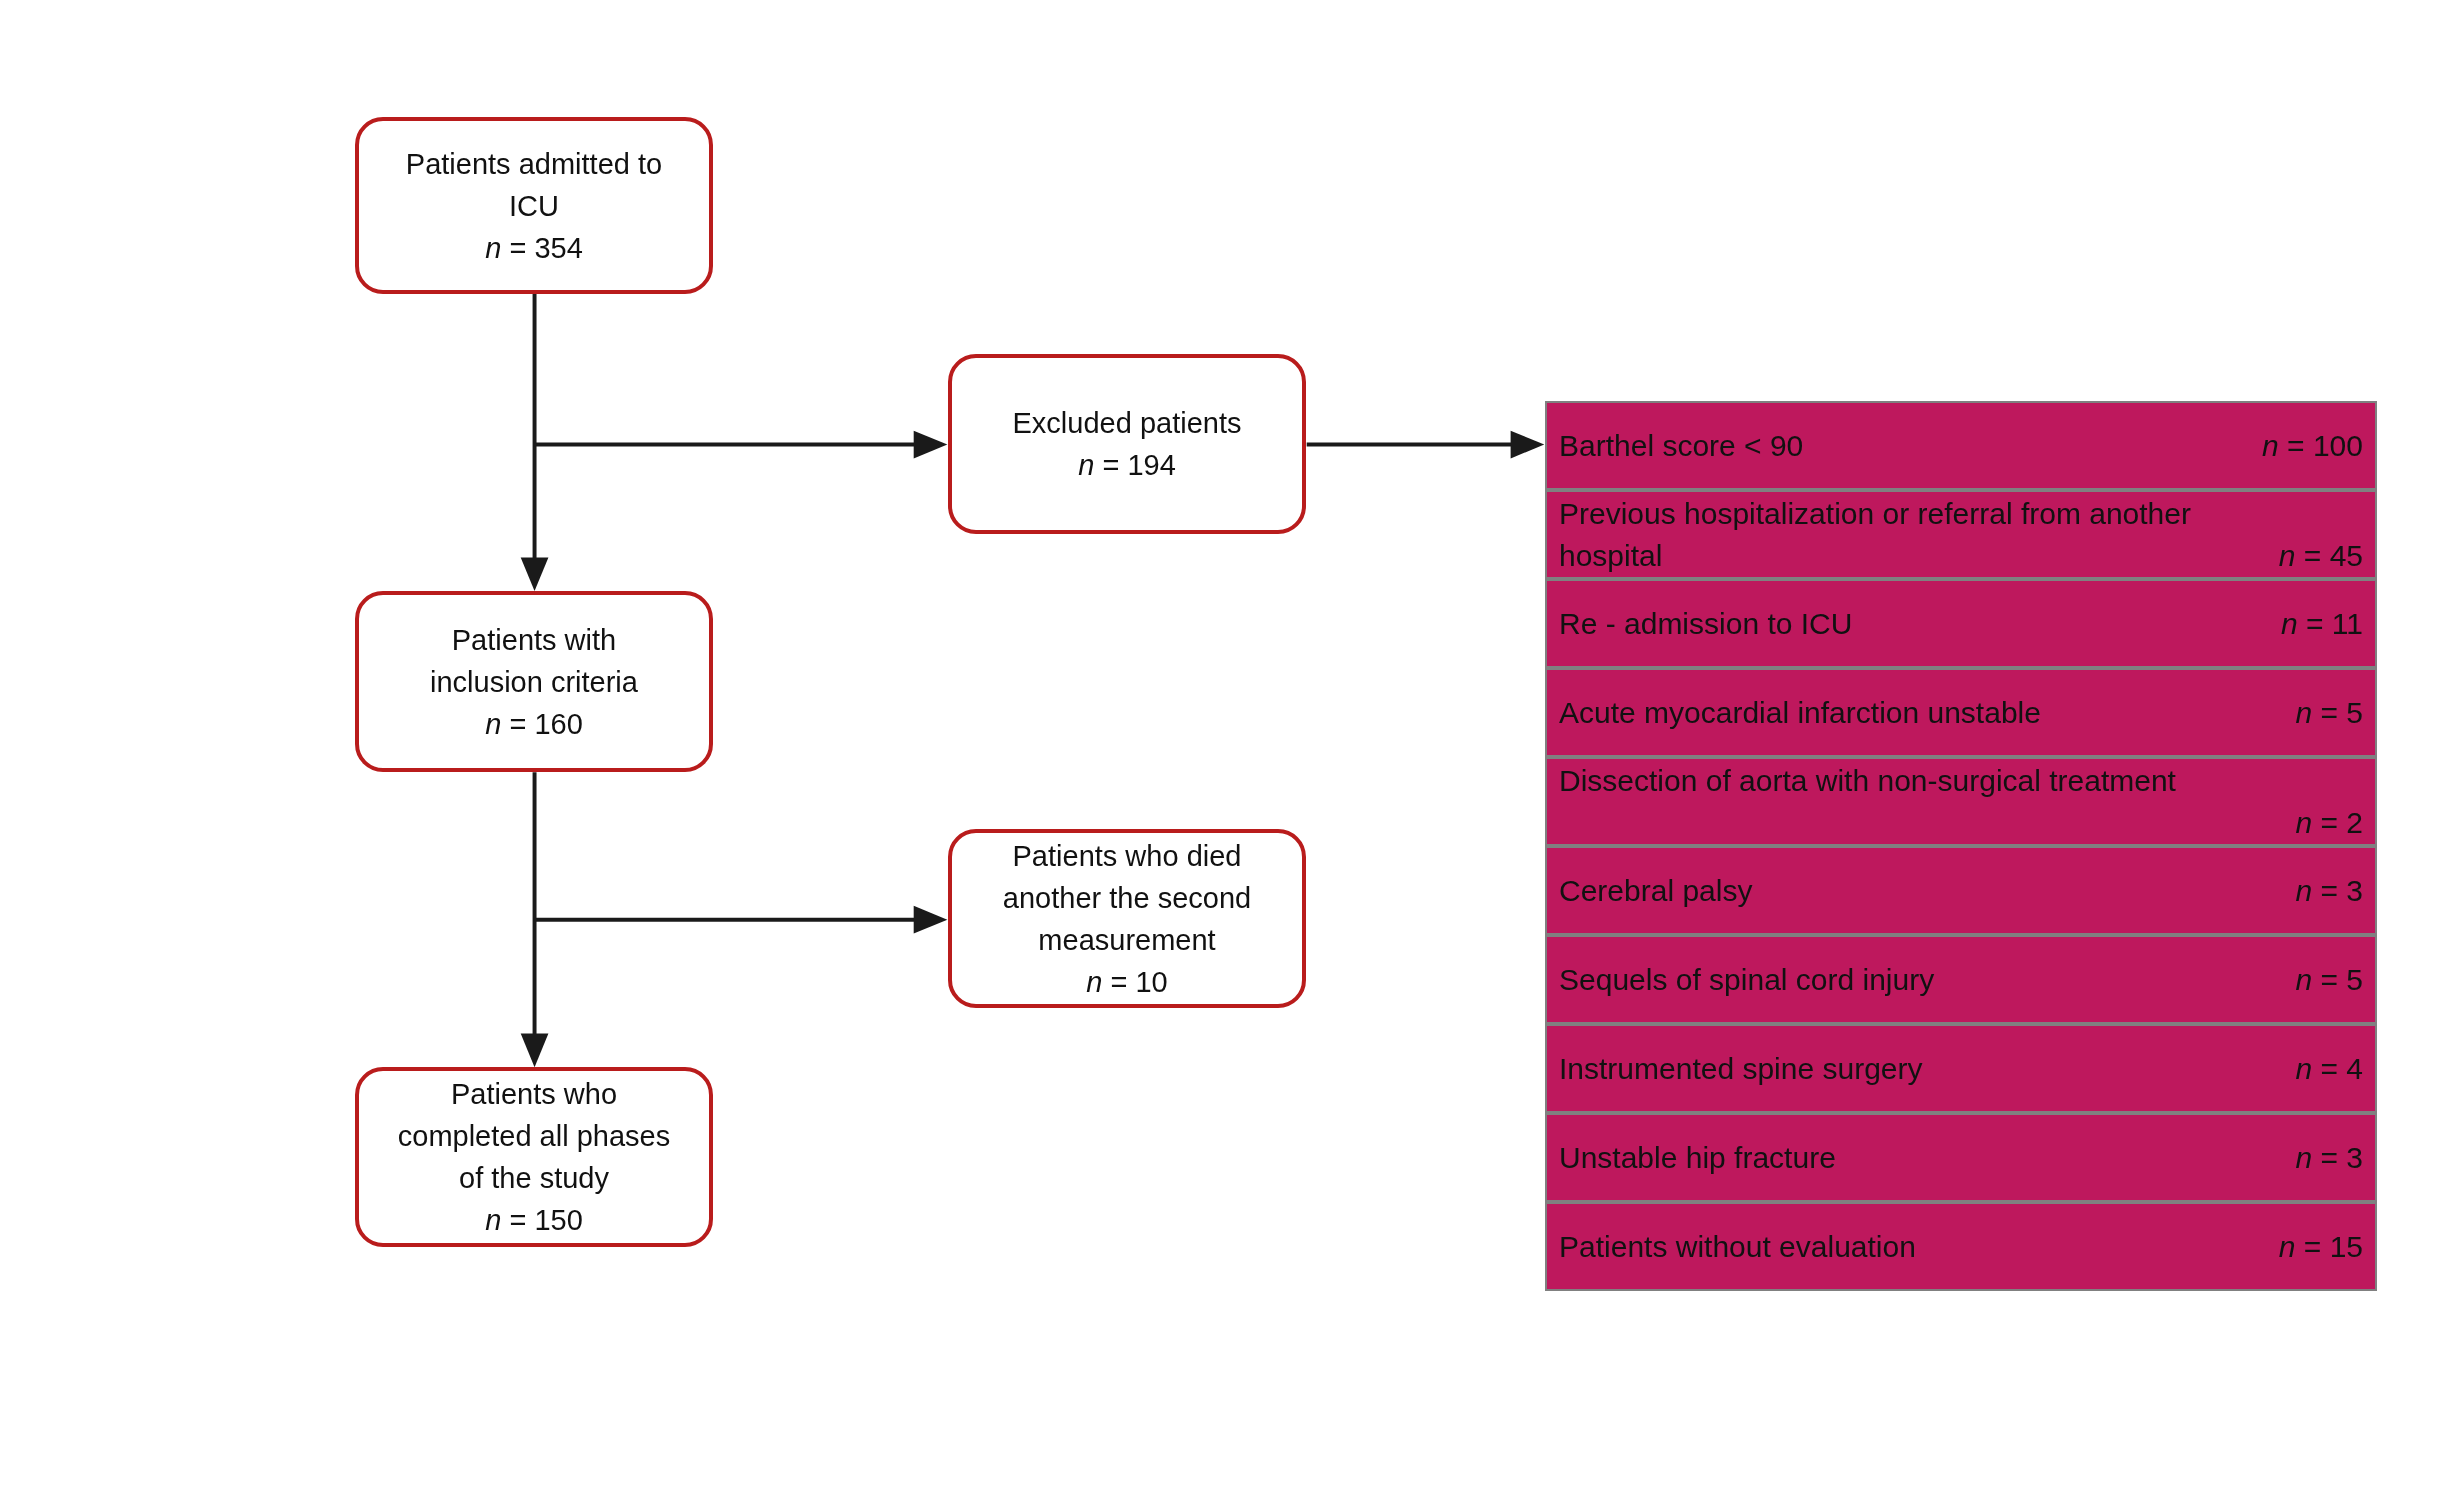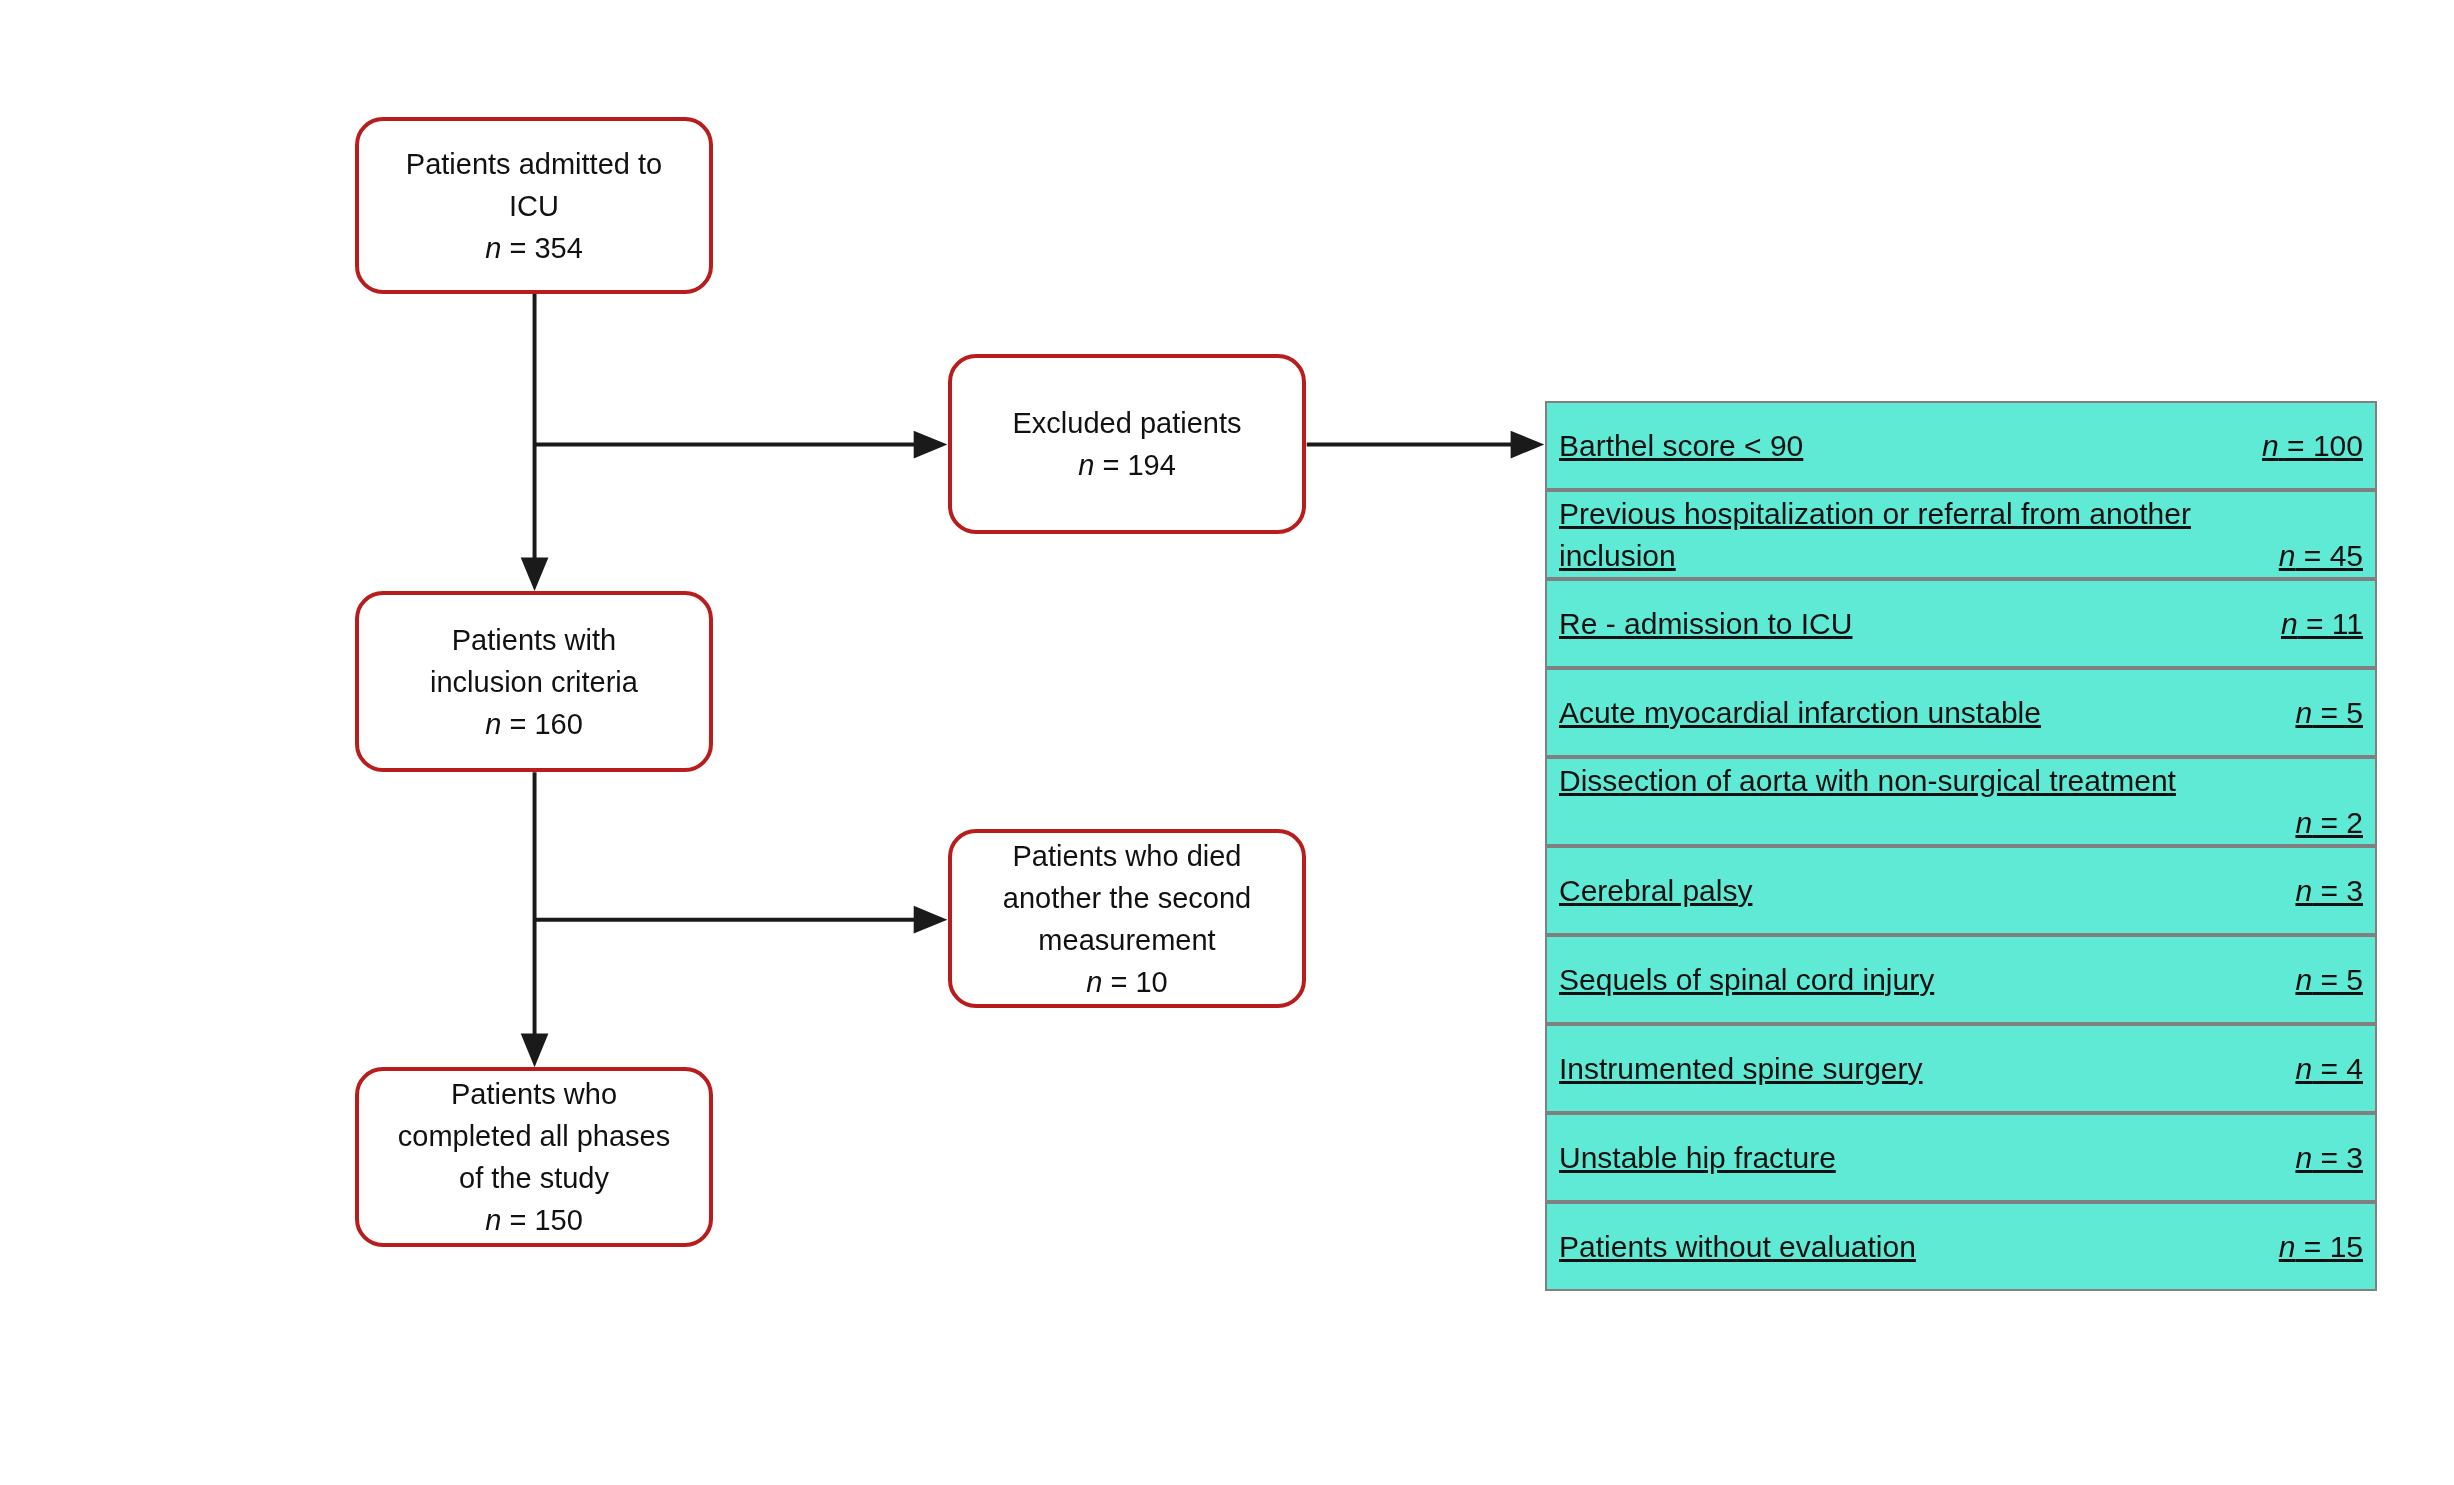--- a/index.html
+++ b/index.html
@@ -42,29 +42,28 @@
   #reasons-table {
     position: absolute;
     left: 1545px;
     top: 401px;
     width: 832px;
     box-sizing: border-box;
   }
   .trow {
     box-sizing: border-box;
     height: 89px;
-    background: #5eead4;
+    background: #be185d;
     border: 2px solid #808080;
     padding: 0 12px;
     display: flex;
     flex-direction: column;
     justify-content: center;
     font-size: 30px;
     line-height: 42px;
-    text-decoration: underline;
   }
   .cell-line {
     display: flex;
     justify-content: space-between;
     align-items: baseline;
   }
   .nval { white-space: nowrap; }
 </style>
 </head>
 <body>
@@ -133,21 +132,21 @@
         <span class="nval"><span class="nsym">n</span><span> = 100</span></span>
       </div>
     </div>
 
 
     <div class="trow">
       <div class="cell-line">
         <span>Previous hospitalization or referral from another</span>
       </div>
       <div class="cell-line">
-        <span>inclusion</span>
+        <span>hospital</span>
         <span class="nval"><span class="nsym">n</span><span> = 45</span></span>
       </div>
     </div>
 
     <div class="trow">
       <div class="cell-line">
         <span>Re - admission to ICU</span>
         <span class="nval"><span class="nsym">n</span><span> = 11</span></span>
       </div>
     </div>

